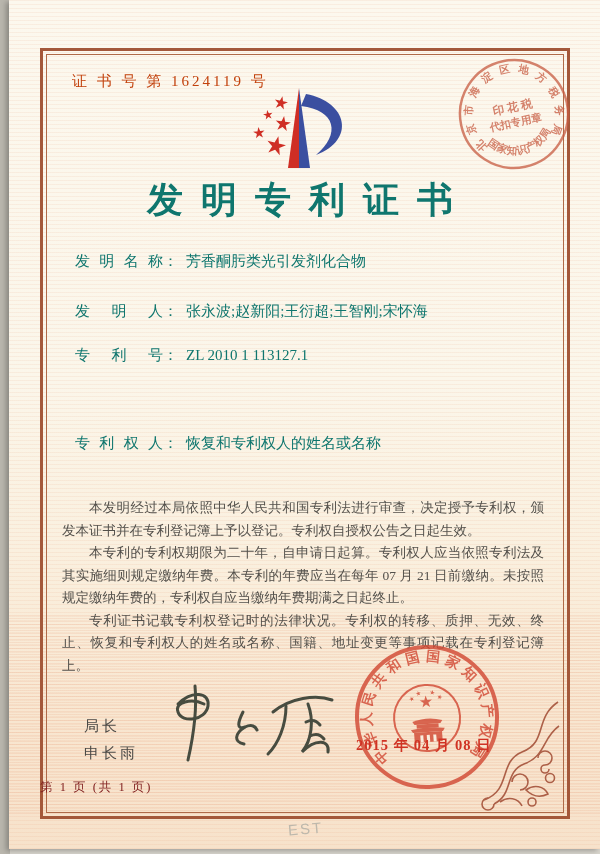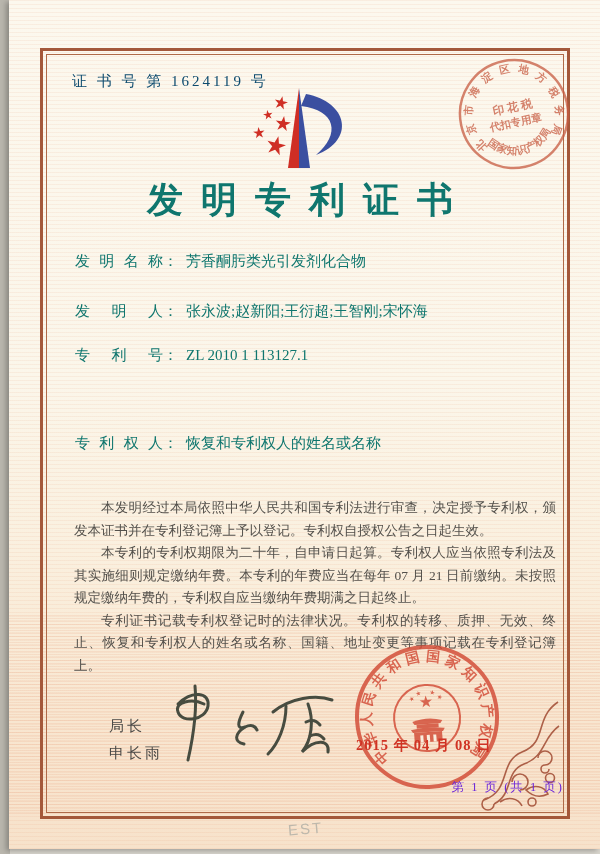--- a/index.html
+++ b/index.html
@@ -8,38 +8,38 @@
   .scan-edge{position:absolute;left:0;top:0;width:10px;height:854px;background:#b9b6ad;}
   .paper{position:absolute;left:9px;top:0;width:591px;height:849px;
          background:
            repeating-linear-gradient(0deg, rgba(228,140,100,0.10) 0 1px, rgba(0,0,0,0) 1px 4px),
            linear-gradient(180deg,#fcf8ee 0%,#fbf6ea 45%,#faf0df 65%,#f8e6d0 85%,#f7e2cb 100%);
          box-shadow:-3px 2px 5px rgba(0,0,0,.25);}
   .waves-strong{position:absolute;left:9px;bottom:40px;width:591px;height:200px;
          background:repeating-linear-gradient(0deg, rgba(222,120,78,0.12) 0 1px, rgba(0,0,0,0) 1px 3px);}
   .frame{position:absolute;left:40px;top:48px;width:524px;height:765px;border:3px solid #a4583a;}
   .frame-inner{position:absolute;inset:3px;border:1px solid #b06a48;}
-  .certno{position:absolute;left:72px;top:72px;font-size:15px;letter-spacing:3px;color:#0c4a6e;}
+  .certno{position:absolute;left:72px;top:72px;font-size:15px;letter-spacing:3px;color:#c2410c;}
   .title{position:absolute;left:0;top:176px;width:600px;text-align:center;font-size:36px;
          font-weight:700;letter-spacing:18px;text-indent:18px;color:#0f766e;}
   .frow{position:absolute;left:75px;font-size:15px;color:#0f766e;white-space:nowrap;}
   .flabel{display:inline-block;width:88px;text-align:justify;text-align-last:justify;vertical-align:top;}
   .fcolon{margin-right:8px;}
-  .paras{position:absolute;left:74px;top:497px;width:482px;font-size:13.5px;line-height:22.5px;
+  .paras{position:absolute;left:62px;top:497px;width:482px;font-size:13.5px;line-height:22.5px;
          color:#53504b;text-align:justify;}
   .paras p{margin:0;text-indent:2em;}
   .signer{position:absolute;left:84px;top:712px;font-family:"Liberation Sans","DejaVu Sans",sans-serif;
-          font-size:15px;color:#4a4845;letter-spacing:3px;line-height:27px;margin-left:25px;}
+          font-size:15px;color:#4a4845;letter-spacing:3px;line-height:27px;}
   .signature{position:absolute;left:148px;top:682px;}
   .tax-seal{position:absolute;left:455px;top:55px;}
   .office-seal{position:absolute;left:352px;top:642px;}
   .seal-date{position:absolute;left:356px;top:736px;font-size:14.5px;color:#d03324;
              letter-spacing:1px;font-weight:600;}
-  .page-footer{position:absolute;left:40px;top:779px;width:524px;text-align:right;
-               font-size:12.5px;letter-spacing:2px;color:#6d28d9;}
+  .page-footer{position:absolute;left:40px;top:779px;width:524px;text-align:left;
+               font-size:12.5px;letter-spacing:2px;color:#7f1d1d;}
   .flourish{position:absolute;left:460px;top:698px;}
   .pencil{position:absolute;left:288px;top:820px;color:#bdb8ac;font-size:15px;
           font-family:"Liberation Sans",sans-serif;transform:rotate(-5deg);letter-spacing:2px;}
   .logo{position:absolute;left:228px;top:82px;}
   svg text{font-family:"Liberation Serif","DejaVu Serif",serif;}
 </style>
 </head>
 <body>
 
 <div id="canvas">

